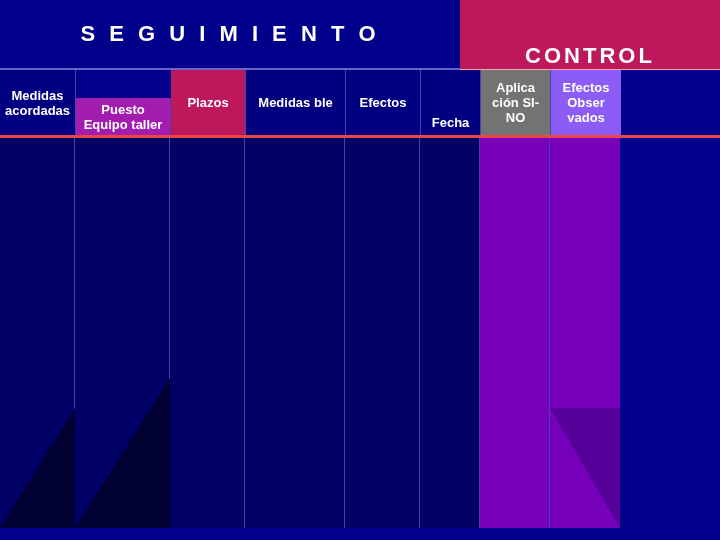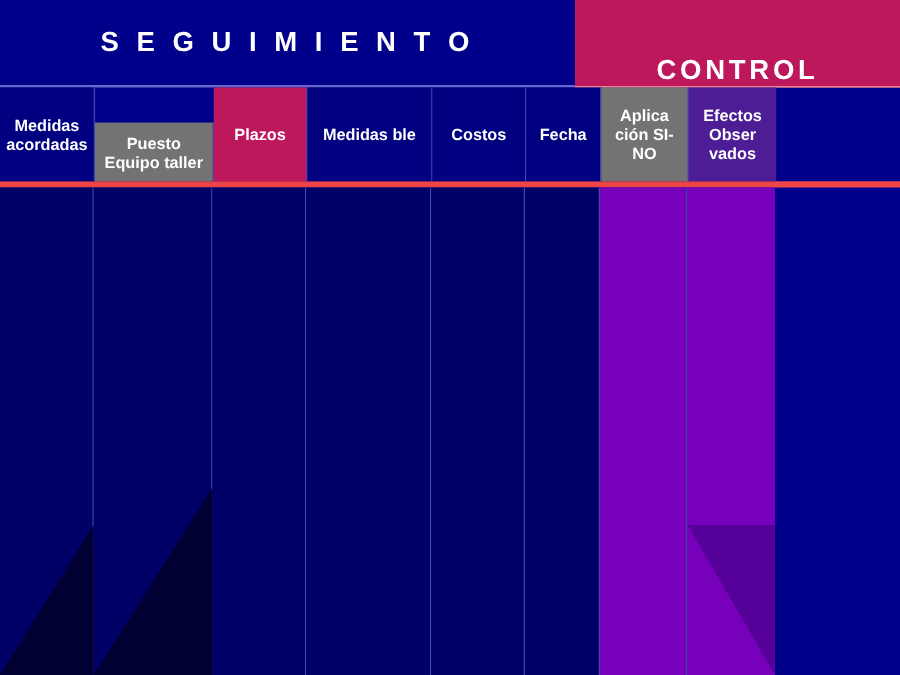--- a/index.html
+++ b/index.html
@@ -45,44 +45,44 @@
     .header-control span {
       color: #ffffff;
       font-size: 22px;
       font-weight: bold;
       letter-spacing: 3px;
     }
 
     .columns-row {
       display: flex;
       width: 720px;
-      height: 80px;
-      border-bottom: 5px solid #ef4444;
+      height: 68px;
+      border-bottom: 3px solid #ef4444;
     }
 
     .col-header {
       display: flex;
       align-items: center;
       justify-content: center;
       text-align: center;
       color: #ffffff;
       font-size: 13px;
       font-weight: bold;
       border-right: 1px solid #4444aa;
       padding: 5px;
     }
 
     .col-medidas    { flex: 0 0 75px; background-color: #000080; }
-    .col-puesto     { flex: 0 0 95px; background-color: #737373; margin-top: 28px; }
+    .col-puesto     { flex: 0 0 95px; background-color: #a21caf; margin-top: 28px; }
     .col-plazos     { flex: 0 0 75px; background-color: #be185d; }
     .col-responsa   { flex: 0 0 100px; background-color: #000080; }
     .col-costos     { flex: 0 0 75px; background-color: #000080; }
-    .col-fecha      { flex: 0 0 60px; background-color: #000080; }
+    .col-fecha      { flex: 0 0 60px; background-color: #000080; align-items: flex-end; }
     .col-aplica     { flex: 0 0 70px; background-color: #737373; }
-    .col-efectos    { flex: 0 0 70px; background-color: #4c1d95; border-right: none; }
+    .col-efectos    { flex: 0 0 70px; background-color: #8b5cf6; border-right: none; }
 
     .body-area {
       display: flex;
       width: 720px;
       height: 390px;
       position: relative;
     }
 
     .body-col {
       height: 100%;
@@ -149,21 +149,21 @@
   <div class="col-header col-puesto">
     <span>Puesto Equipo taller</span>
   </div>
   <div class="col-header col-plazos">
     <span>Plazos</span>
   </div>
   <div class="col-header col-responsa">
     <span>Medidas ble</span>
   </div>
   <div class="col-header col-costos">
-    <span>Costos</span>
+    <span>Efectos</span>
   </div>
   <div class="col-header col-fecha">
     <span>Fecha</span>
   </div>
   <div class="col-header col-aplica">
     <span>Aplica ción SI-NO</span>
   </div>
   <div class="col-header col-efectos">
     <span>Efectos Obser vados</span>
   </div>

